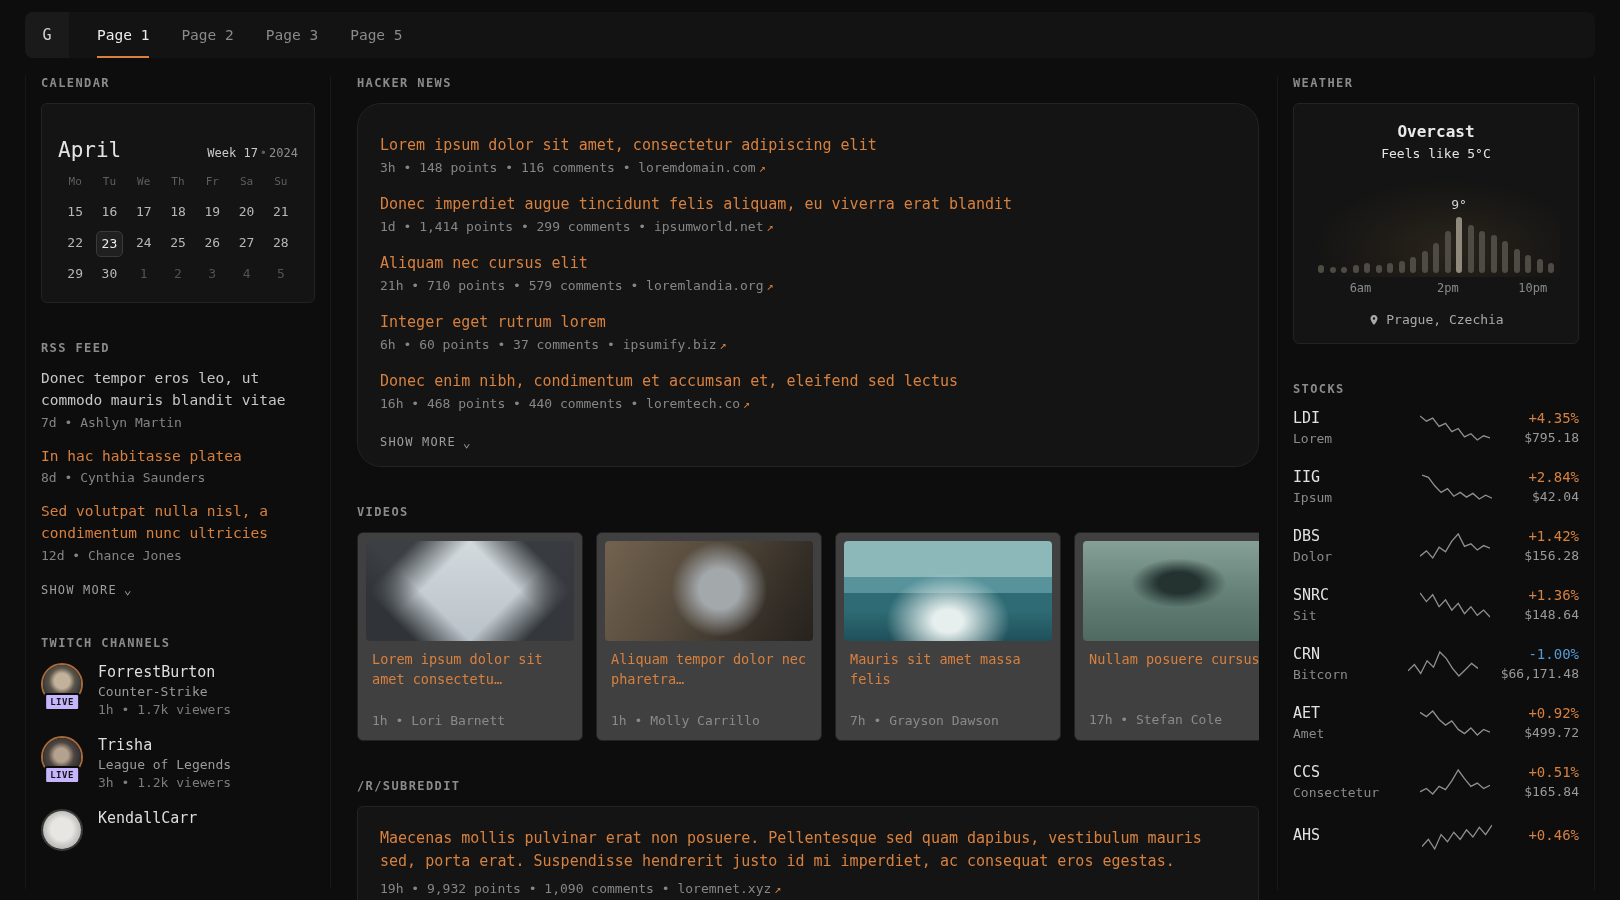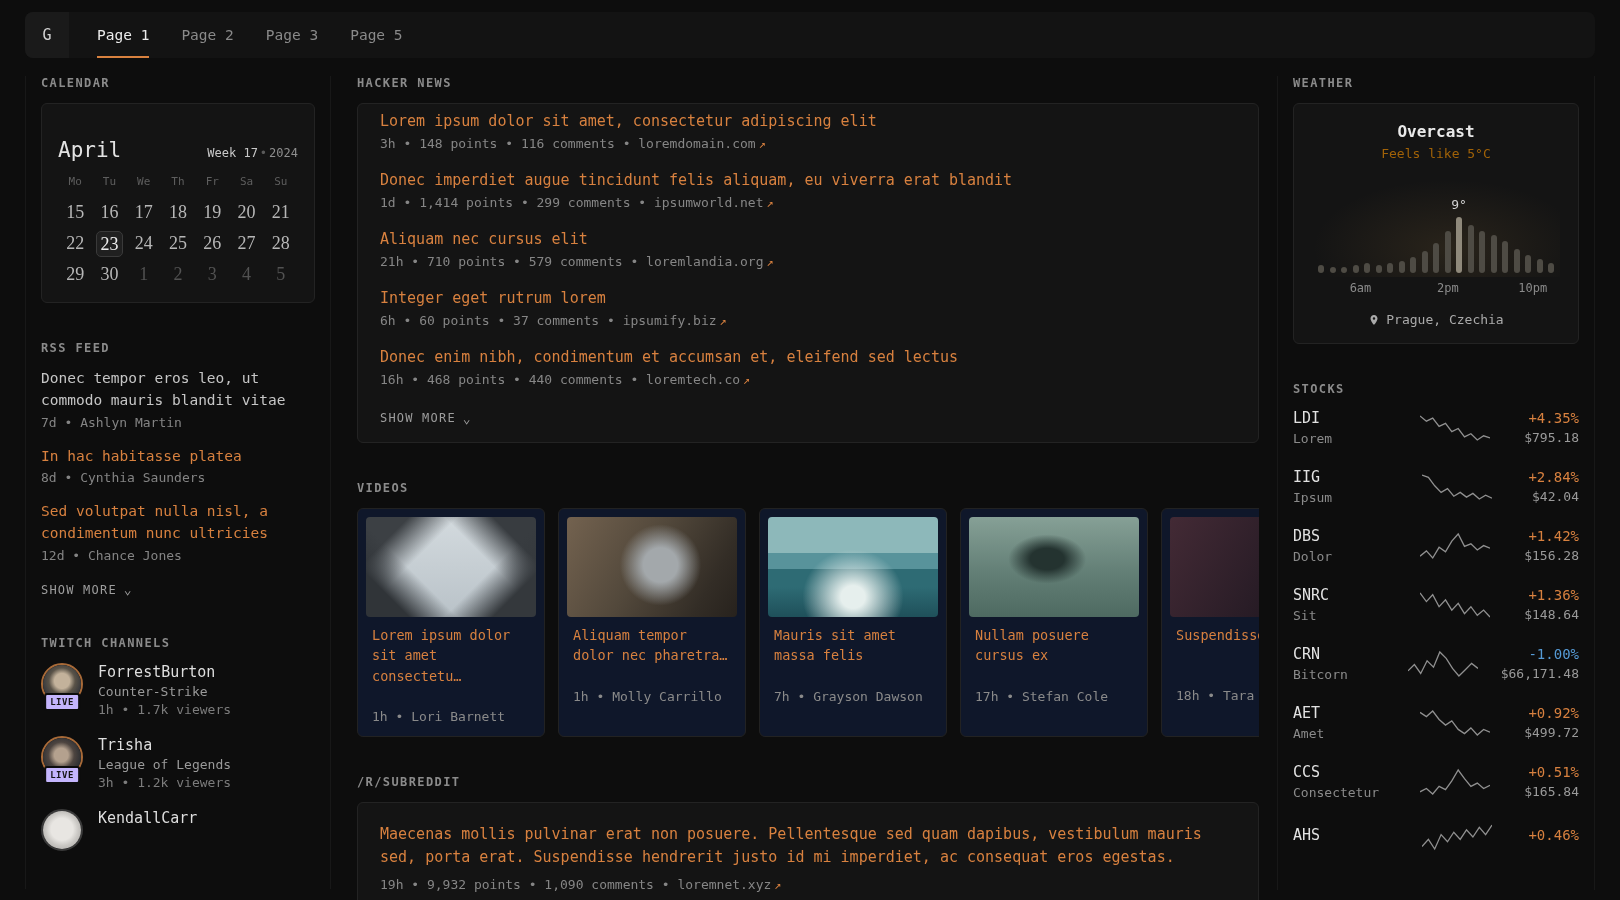--- a/index.html
+++ b/index.html
@@ -32,21 +32,21 @@
 
   
   .cal-card { padding:14px 16px 14px; }
   .cal-head { display:flex; justify-content:space-between; align-items:baseline; margin-bottom:8px; }
   .cal-month { font-size:21px; color:#e3e3e3; }
   .cal-meta { font-size:12px; color:#8f8f8f;margin-top:28px; }
   .cal-week { color:#c9c9c9; }
   .cal-sep { color:#5a5a5a; padding:0 2px; }
   .cal-grid { display:grid; grid-template-columns:repeat(7,1fr); row-gap:5px; text-align:center; }
   .cal-h { font-size:11px; color:#5e5e5e; padding:5px 0 7px; }
-  .cal-d { font-size:18px; color:#b7b7b7; height:26px; line-height:24px;font-family:Liberation Serif, serif; }
+  .cal-d { font-size:13px; color:#b7b7b7; height:26px; line-height:24px; }
   .cal-d.muted { color:#525252; }
   .cal-d.sel { color:#ececec; background:#202020; border:1px solid #3a3a3a; border-radius:5px; margin:0 4px; }
 
   
   .rss-item { margin-bottom:16px; }
   .rss-title { font-size:14.5px; line-height:1.5; color:#d8813f; cursor:pointer; }
   .rss-item.read .rss-title { color:#c6c6c6; }
   .rss-meta { font-size:13px; color:#848484; margin-top:3px; }
 
   .show-more { display:inline-flex; align-items:center; gap:7px; font-size:12px; letter-spacing:1.2px;
@@ -62,29 +62,29 @@
   .av2 { background:radial-gradient(circle at 48% 45%, #b4a18e 0 24%, #4e4540 45%, #23282e 78%, #1b1f24); border-radius:50%; width:100%; height:100%; }
   .av3 { background:radial-gradient(circle at 50% 48%, #e8e6e2 0 40%, #c9c7c3 60%, #9d9b98); border-radius:50%; width:100%; height:100%; }
   .live-badge { position:absolute; bottom:-8px; left:50%; transform:translateX(-50%);
                 background:#c4b5fd; color:#141414; font-size:9px; font-weight:bold; letter-spacing:.5px;
                 padding:2px 4px; border-radius:3px; border:2px solid #0d0d0d; }
   .tw-name { font-size:15px; color:#dedede; }
   .tw-game { font-size:13px; color:#9a9a9a; margin-top:3px; }
   .tw-meta { font-size:13px; color:#7c7c7c; margin-top:3px; }
 
   
-  .hn-card { padding:8px 22px 16px; }
+  .hn-card { padding:32px 22px 16px;border-radius:24px; }
   .hn-item { margin-bottom:20px; }
   .hn-title { font-size:15px; color:#d8813f; margin-bottom:6px; cursor:pointer; }
   .meta { font-size:13px; color:#868686; }
   .ext { color:#d8813f; font-size:12px; margin-left:3px; }
 
   
   .videos { display:flex; gap:13px; overflow:hidden; }
-  .vcard { width:188px; flex-shrink:0; padding:8px; background:#0f172a; border:1px solid #222;
+  .vcard { width:226px; flex-shrink:0; padding:8px; background:#404040; border:1px solid #222;
            border-radius:6px; cursor:pointer; }
   .vthumb { height:100px; border-radius:4px; }
   .vt1 { background:
           linear-gradient(45deg,  #303438 0 16%, transparent 34%),
           linear-gradient(-45deg, #34383c 0 16%, transparent 34%),
           linear-gradient(135deg, #3c4044 0 16%, transparent 34%),
           linear-gradient(-135deg,#383c40 0 16%, transparent 34%),
           linear-gradient(#d3dade, #b9c2c8); }
   .vt2 { background:
           radial-gradient(circle at 55% 48%, #a3a8ab 0 16%, rgba(0,0,0,0) 38%),
@@ -100,21 +100,21 @@
   .vtitle { font-size:13.5px; line-height:1.5; color:#d8813f; min-height:40px; }
   .vmeta { font-size:13px; color:#8a8a8a; margin-top:23px; }
 
   
   .sub-card { padding:20px 22px 18px; }
   .sub-title { font-size:15px; line-height:1.55; color:#d8813f; margin-bottom:8px; cursor:pointer; }
 
   
   .w-card { padding:18px 14px 16px; text-align:center; }
   .w-cond { font-size:16px; color:#eaeaea; font-weight:bold; }
-  .w-feels { font-size:13px; color:#a16207; margin-top:5px; }
+  .w-feels { font-size:13px; color:#e5e5e5; margin-top:5px; }
   .w-chart { position:relative; height:80px; margin:32px 10px 2px; display:flex;
              align-items:flex-end; justify-content:space-between; }
   .w-chart::before { content:''; position:absolute; inset:-14px -6px -4px;
              background:radial-gradient(ellipse at 55% 70%, rgba(150,115,60,.16), rgba(0,0,0,0) 70%); }
   .wbar { width:6px; border-radius:3px; background:#4e4b44; position:relative; }
   .wbar.peak { background:#8f897b; }
   .w-peak { position:absolute; bottom:100%; margin-bottom:5px; left:50%; transform:translateX(-50%);
             font-size:13px; color:#d2d2d2; }
   .w-times { position:relative; height:16px; margin:8px 10px 0; font-size:12px; color:#8a8a8a; }
   .w-times span { position:absolute; transform:translateX(-50%); }

